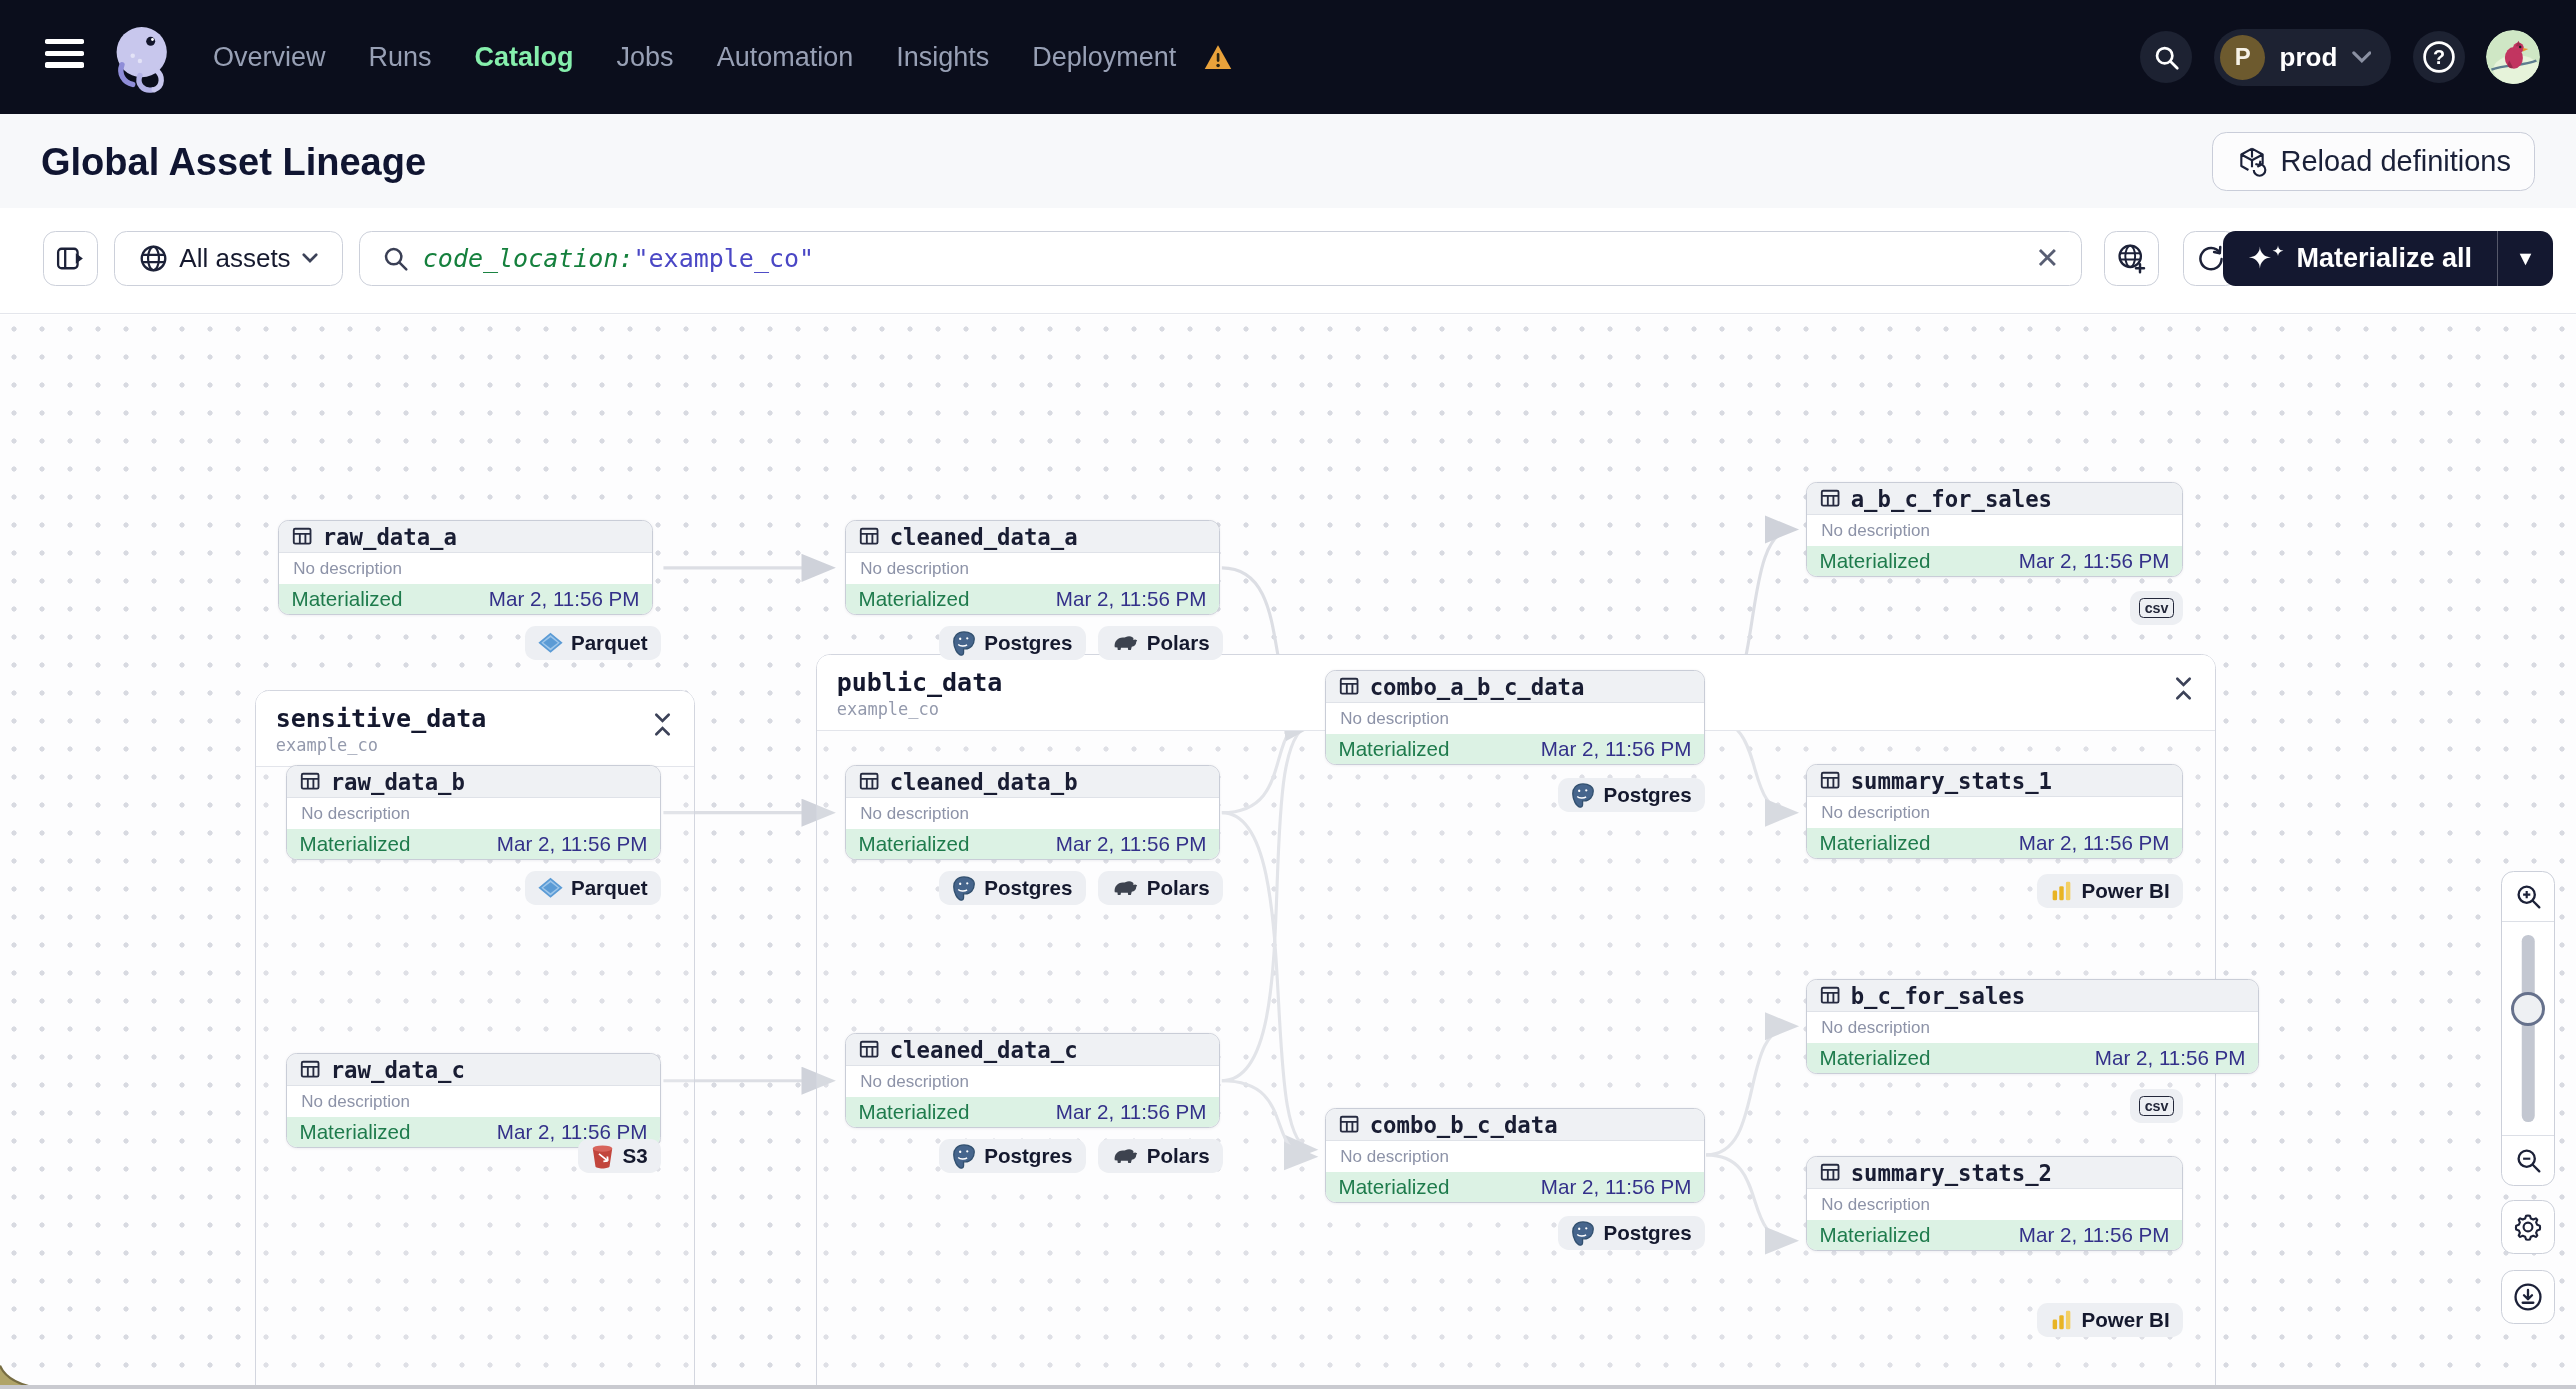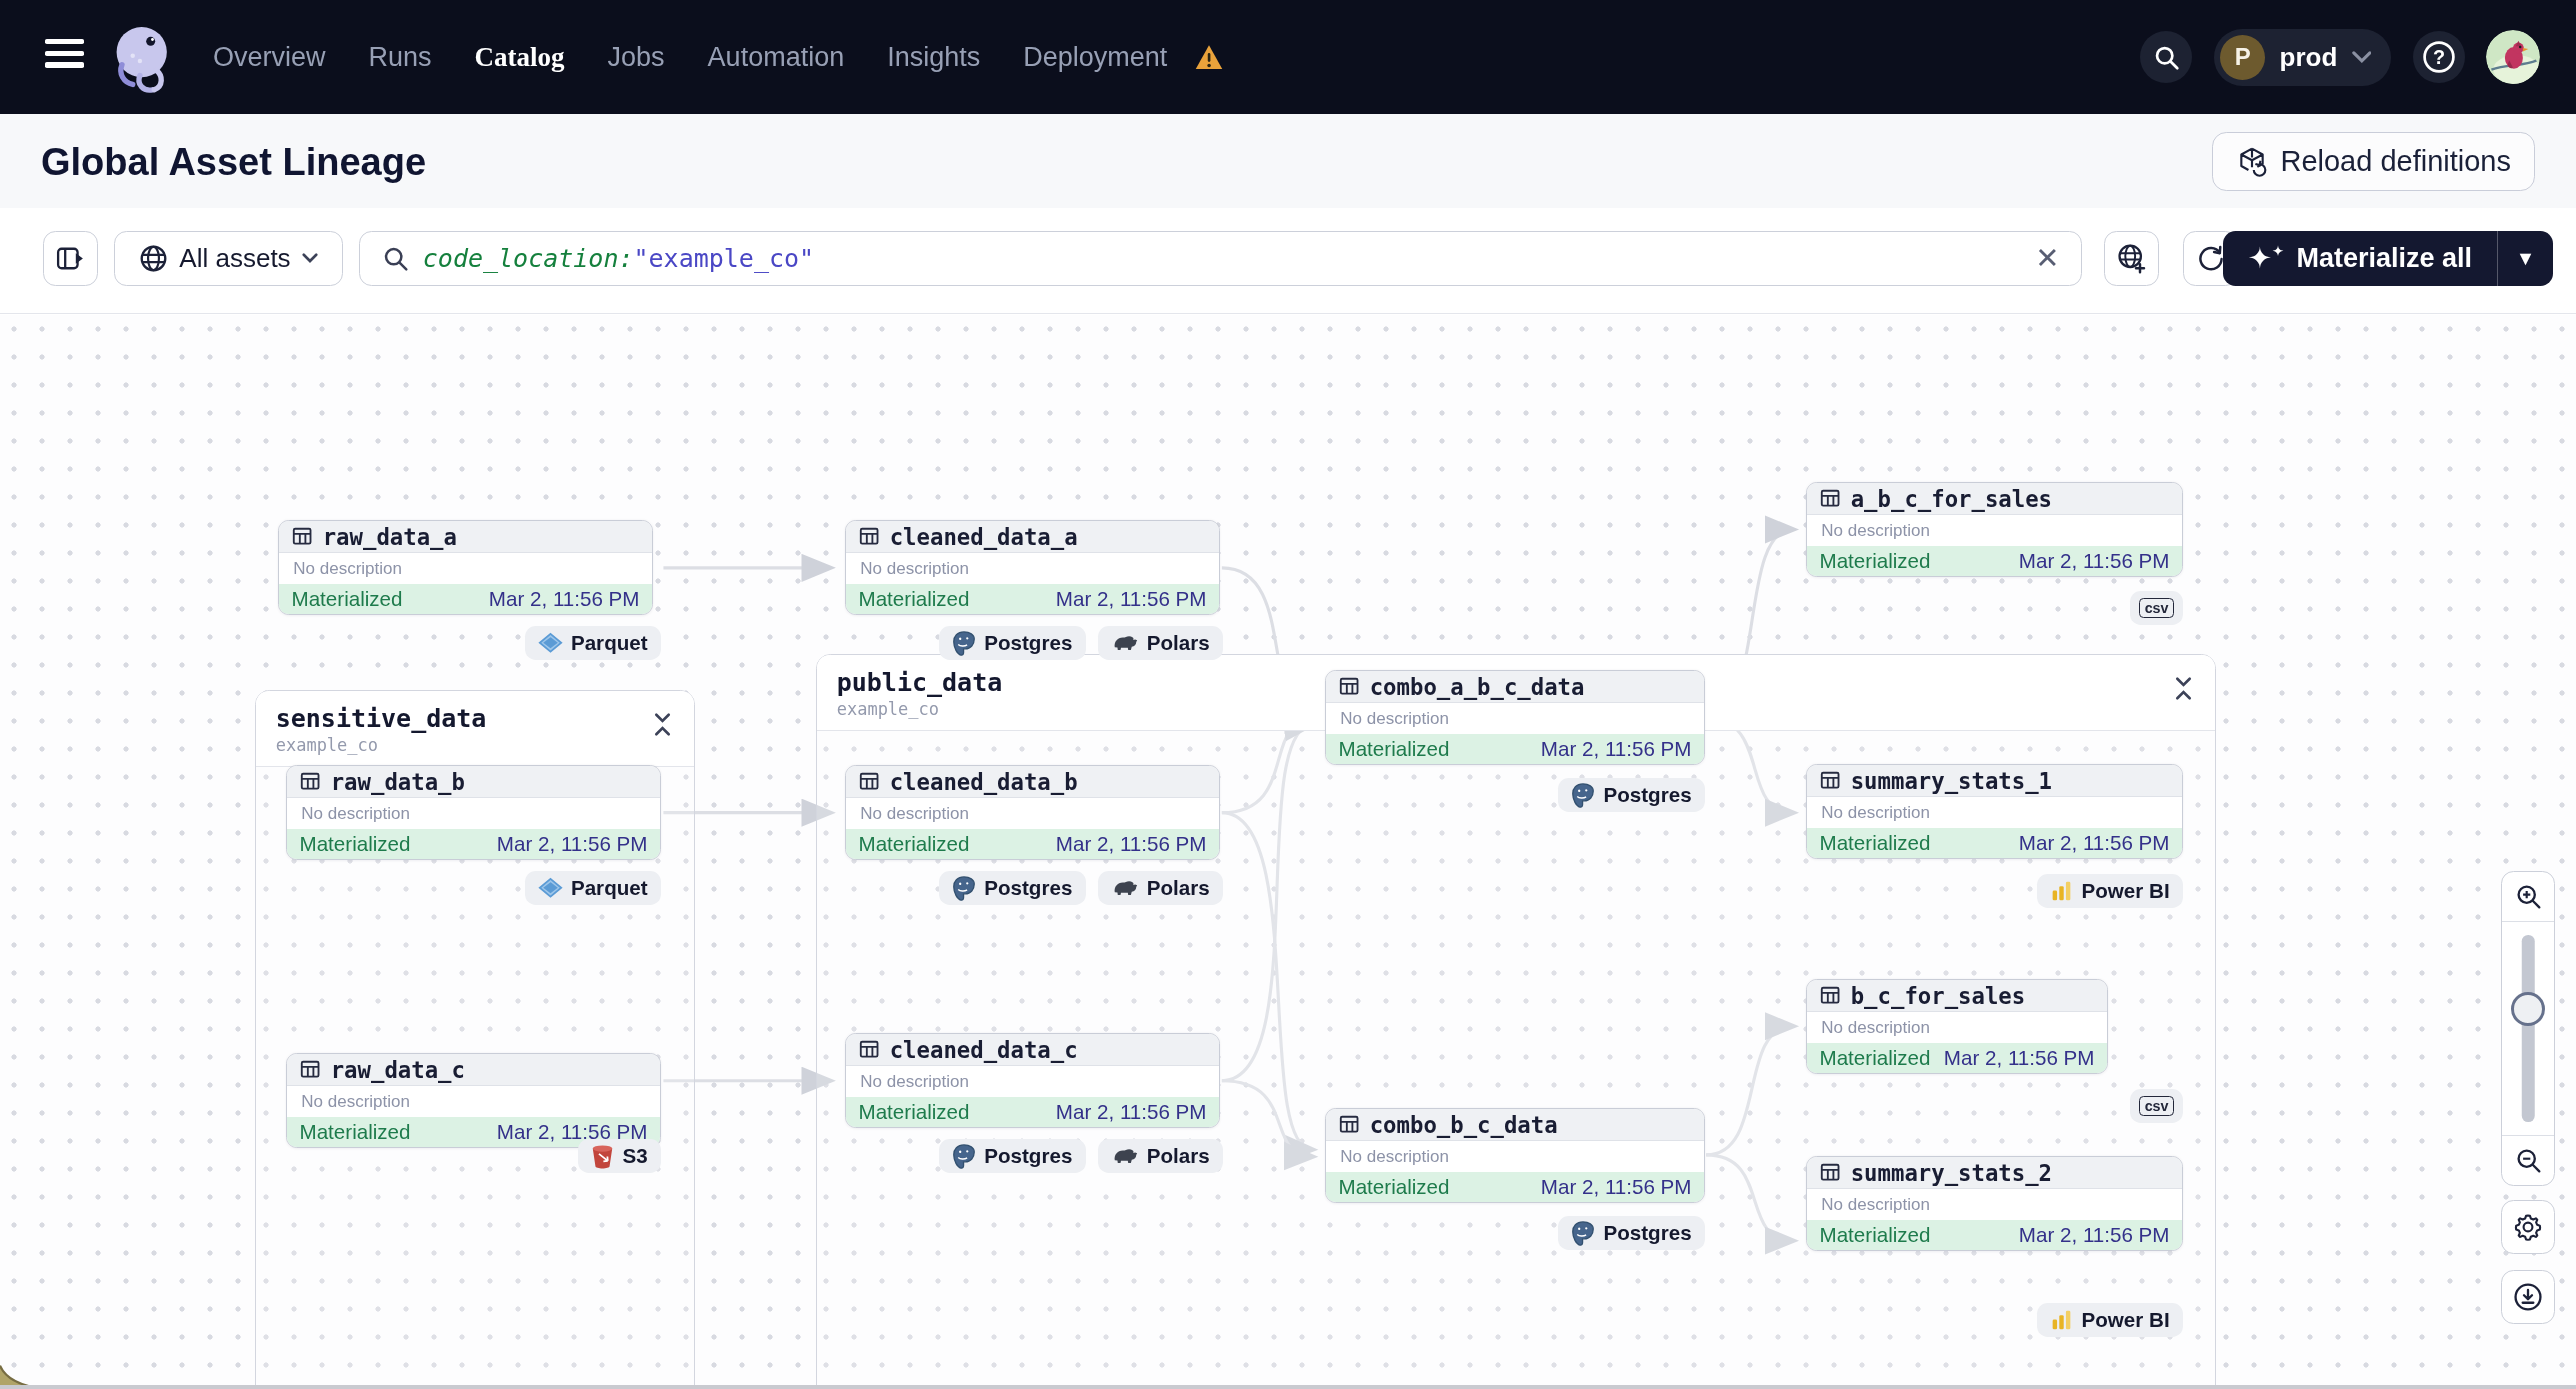--- a/index.html
+++ b/index.html
@@ -8,21 +8,21 @@
   #app { position:relative; width:2576px; height:1389px; overflow:hidden;padding-left:28px; }
 
   
   .navbar { position:absolute; left:0; top:0; width:100%; height:114px; background:#0b0e1c;
     display:flex; align-items:center; }
   .hamburger { position:absolute; left:45px; top:39px; width:41px; height:36px; cursor:pointer; }
   .hamburger span { display:block; width:39px; height:5.4px; background:#fff; border-radius:1.8px; margin-bottom:6.3px; }
   .logo { position:absolute; left:104px; top:18px; width:79px; height:79px; }
   .navlinks { position:absolute; left:213px; top:0; height:114px; display:flex; align-items:center; gap:43px; }
   .navlink { font-size:27px; color:#98a0b5; cursor:pointer; }
-  .navlink.active { color:#ffffff; font-weight:700;font-family:Liberation Serif, serif; }
+  .navlink.active { color:#86efac; font-weight:700; }
   .nav-warning { width:30px; height:29px; margin-left:-16px; }
   .nav-right { position:absolute; right:36px; top:0; height:114px; display:flex; align-items:center; gap:21.5px; }
   .nav-circle { width:52px; height:52px; border-radius:50%; background:#1d2232; display:flex;
     align-items:center; justify-content:center; cursor:pointer; }
   .env-pill { height:57px; border-radius:29px; background:#1d2232; display:flex; align-items:center;
     padding:0 19.7px 0 6.3px; gap:14.3px; cursor:pointer; }
   .env-initial { width:45px; height:45px; border-radius:50%; background:#6d5a2e; color:#f6f2e7;
     font-size:24px; font-weight:700; display:flex; align-items:center; justify-content:center; }
   .env-label { color:#fff; font-size:26px; font-weight:600; }
   .avatar { width:54px; height:54px; border-radius:50%; overflow:hidden; cursor:pointer; }
@@ -415,21 +415,21 @@
           <path d="M3 9.5h18 M9.5 9.5V20 M15.5 9.5V20" stroke="#262b40" stroke-width="2"></path>
         </svg>
       <span class="node-name">summary_stats_1</span>
     </div>
     <div class="node-desc">No description</div>
     <div class="node-status">
       <span class="st-label">Materialized</span>
       <span class="st-time">Mar 2, 11:56 PM</span>
     </div>
   </div>
-  <div class="node" style="left:1806px;top:979px;width:302px;">
+  <div class="node" style="left:1806px;top:979px;width:453px;">
     <div class="node-header">
       <svg width="22.3" height="22.3" viewBox="0 0 24 24">
           <rect x="3" y="4" width="18" height="16" rx="1.5" stroke="#262b40" stroke-width="2" fill="none"></rect>
           <path d="M3 9.5h18 M9.5 9.5V20 M15.5 9.5V20" stroke="#262b40" stroke-width="2"></path>
         </svg>
       <span class="node-name">b_c_for_sales</span>
     </div>
     <div class="node-desc">No description</div>
     <div class="node-status">
       <span class="st-label">Materialized</span>

